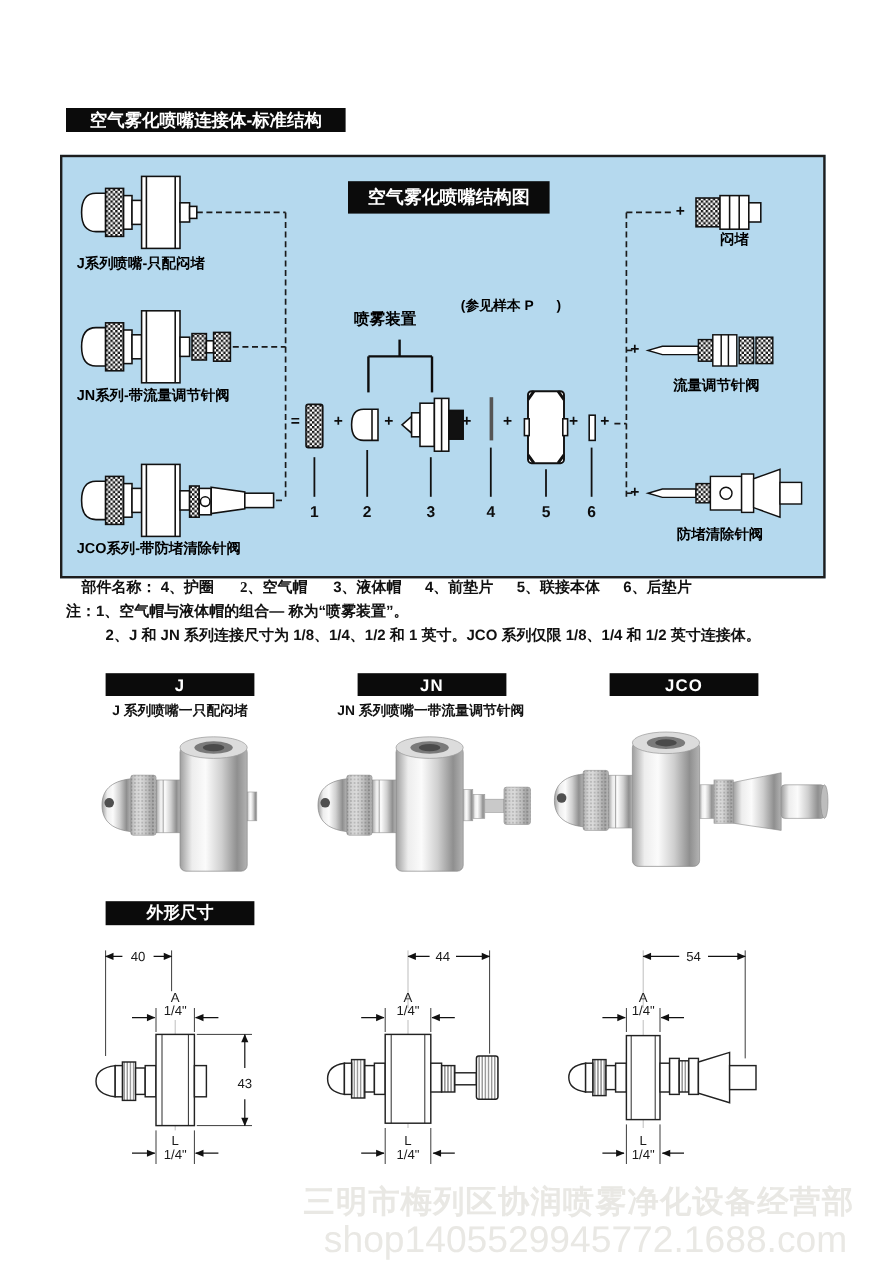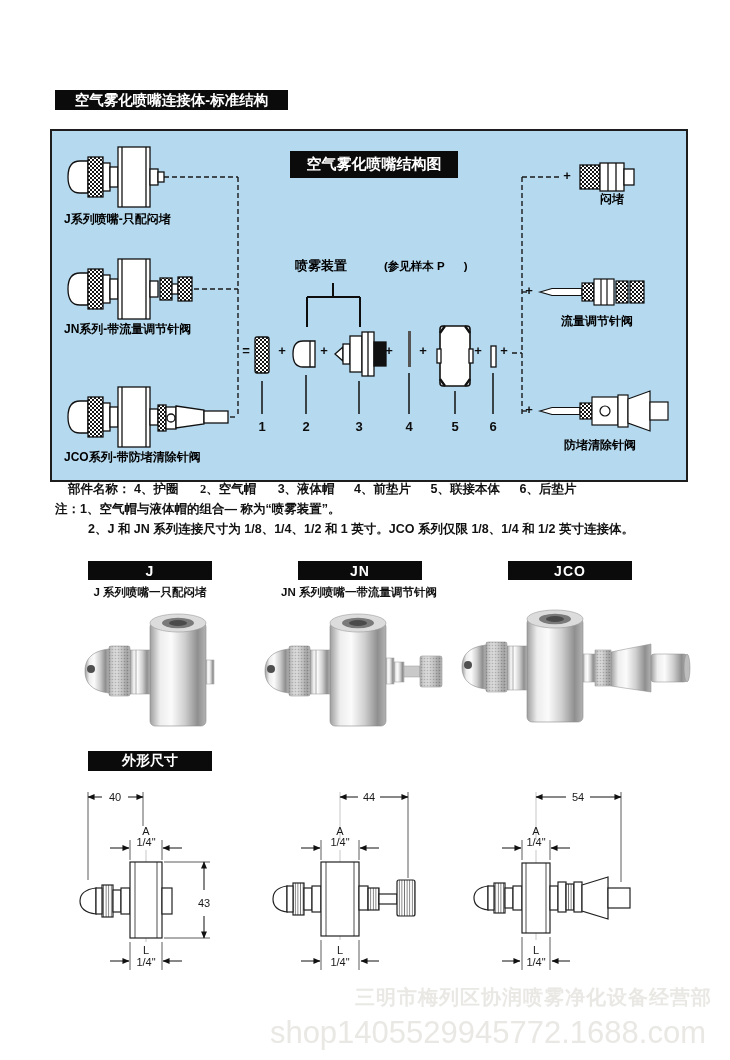--- a/index.html
+++ b/index.html
@@ -179,21 +179,21 @@
 
     <div class="abs bar" style="left:238px;top:20px;width:168px;height:27px;font-size:15px;">
       <span>空气雾化喷嘴结构图</span>
     </div>
 
     <div class="boxlabel" style="left:12px;top:80px;">J系列喷嘴-只配闷堵</div>
     <div class="boxlabel" style="left:12px;top:190px;">JN系列-带流量调节针阀</div>
     <div class="boxlabel" style="left:12px;top:318px;">JCO系列-带防堵清除针阀</div>
 
     <div class="boxlabel" style="left:243px;top:126px;font-size:13px;">喷雾装置</div>
-    <div class="boxlabel" style="left:332px;top:128px;font-size:11.5px;white-space:pre;">(参见样本 P      )</div>
+    <div class="boxlabel" style="left:332px;top:116px;font-size:11.5px;white-space:pre;">(参见样本 P      )</div>
 
     <span class="eq" style="left:188px;top:213px;">=</span>
     <span class="plus" style="left:224px;top:213px;">+</span>
     <span class="plus" style="left:266px;top:213px;">+</span>
     <span class="plus" style="left:331px;top:213px;">+</span>
     <span class="plus" style="left:365px;top:213px;">+</span>
     <span class="plus" style="left:420px;top:213px;">+</span>
     <span class="plus" style="left:446px;top:213px;">+</span>
     <span class="plus" style="left:509px;top:38px;">+</span>
     <span class="plus" style="left:471px;top:153px;">+</span>
@@ -402,16 +402,16 @@
       <polygon points="124,103 150,95 150,137 124,129"></polygon>
       <rect x="150" y="106" width="22" height="20"></rect>
     </g>
     <text x="120" y="18.5">54</text>
     <text x="78" y="53">A</text>
     <text x="78" y="64">1/4"</text>
     <text x="78" y="172">L</text>
     <text x="78" y="184">1/4"</text>
   </svg>
 
-  <div class="wm" style="left:0px;top:984px;width:712px;font-size:20px;letter-spacing:1px;">三明市梅列区协润喷雾净化设备经营部</div>
+  <div class="wm" style="left:0px;top:984px;width:712px;font-size:26px;letter-spacing:1px;">三明市梅列区协润喷雾净化设备经营部</div>
   <div class="wm" style="left:0px;top:1015px;width:706px;font-size:31px;font-weight:normal;">shop1405529945772.1688.com</div>
 
 </div>
 
 </body></html>

